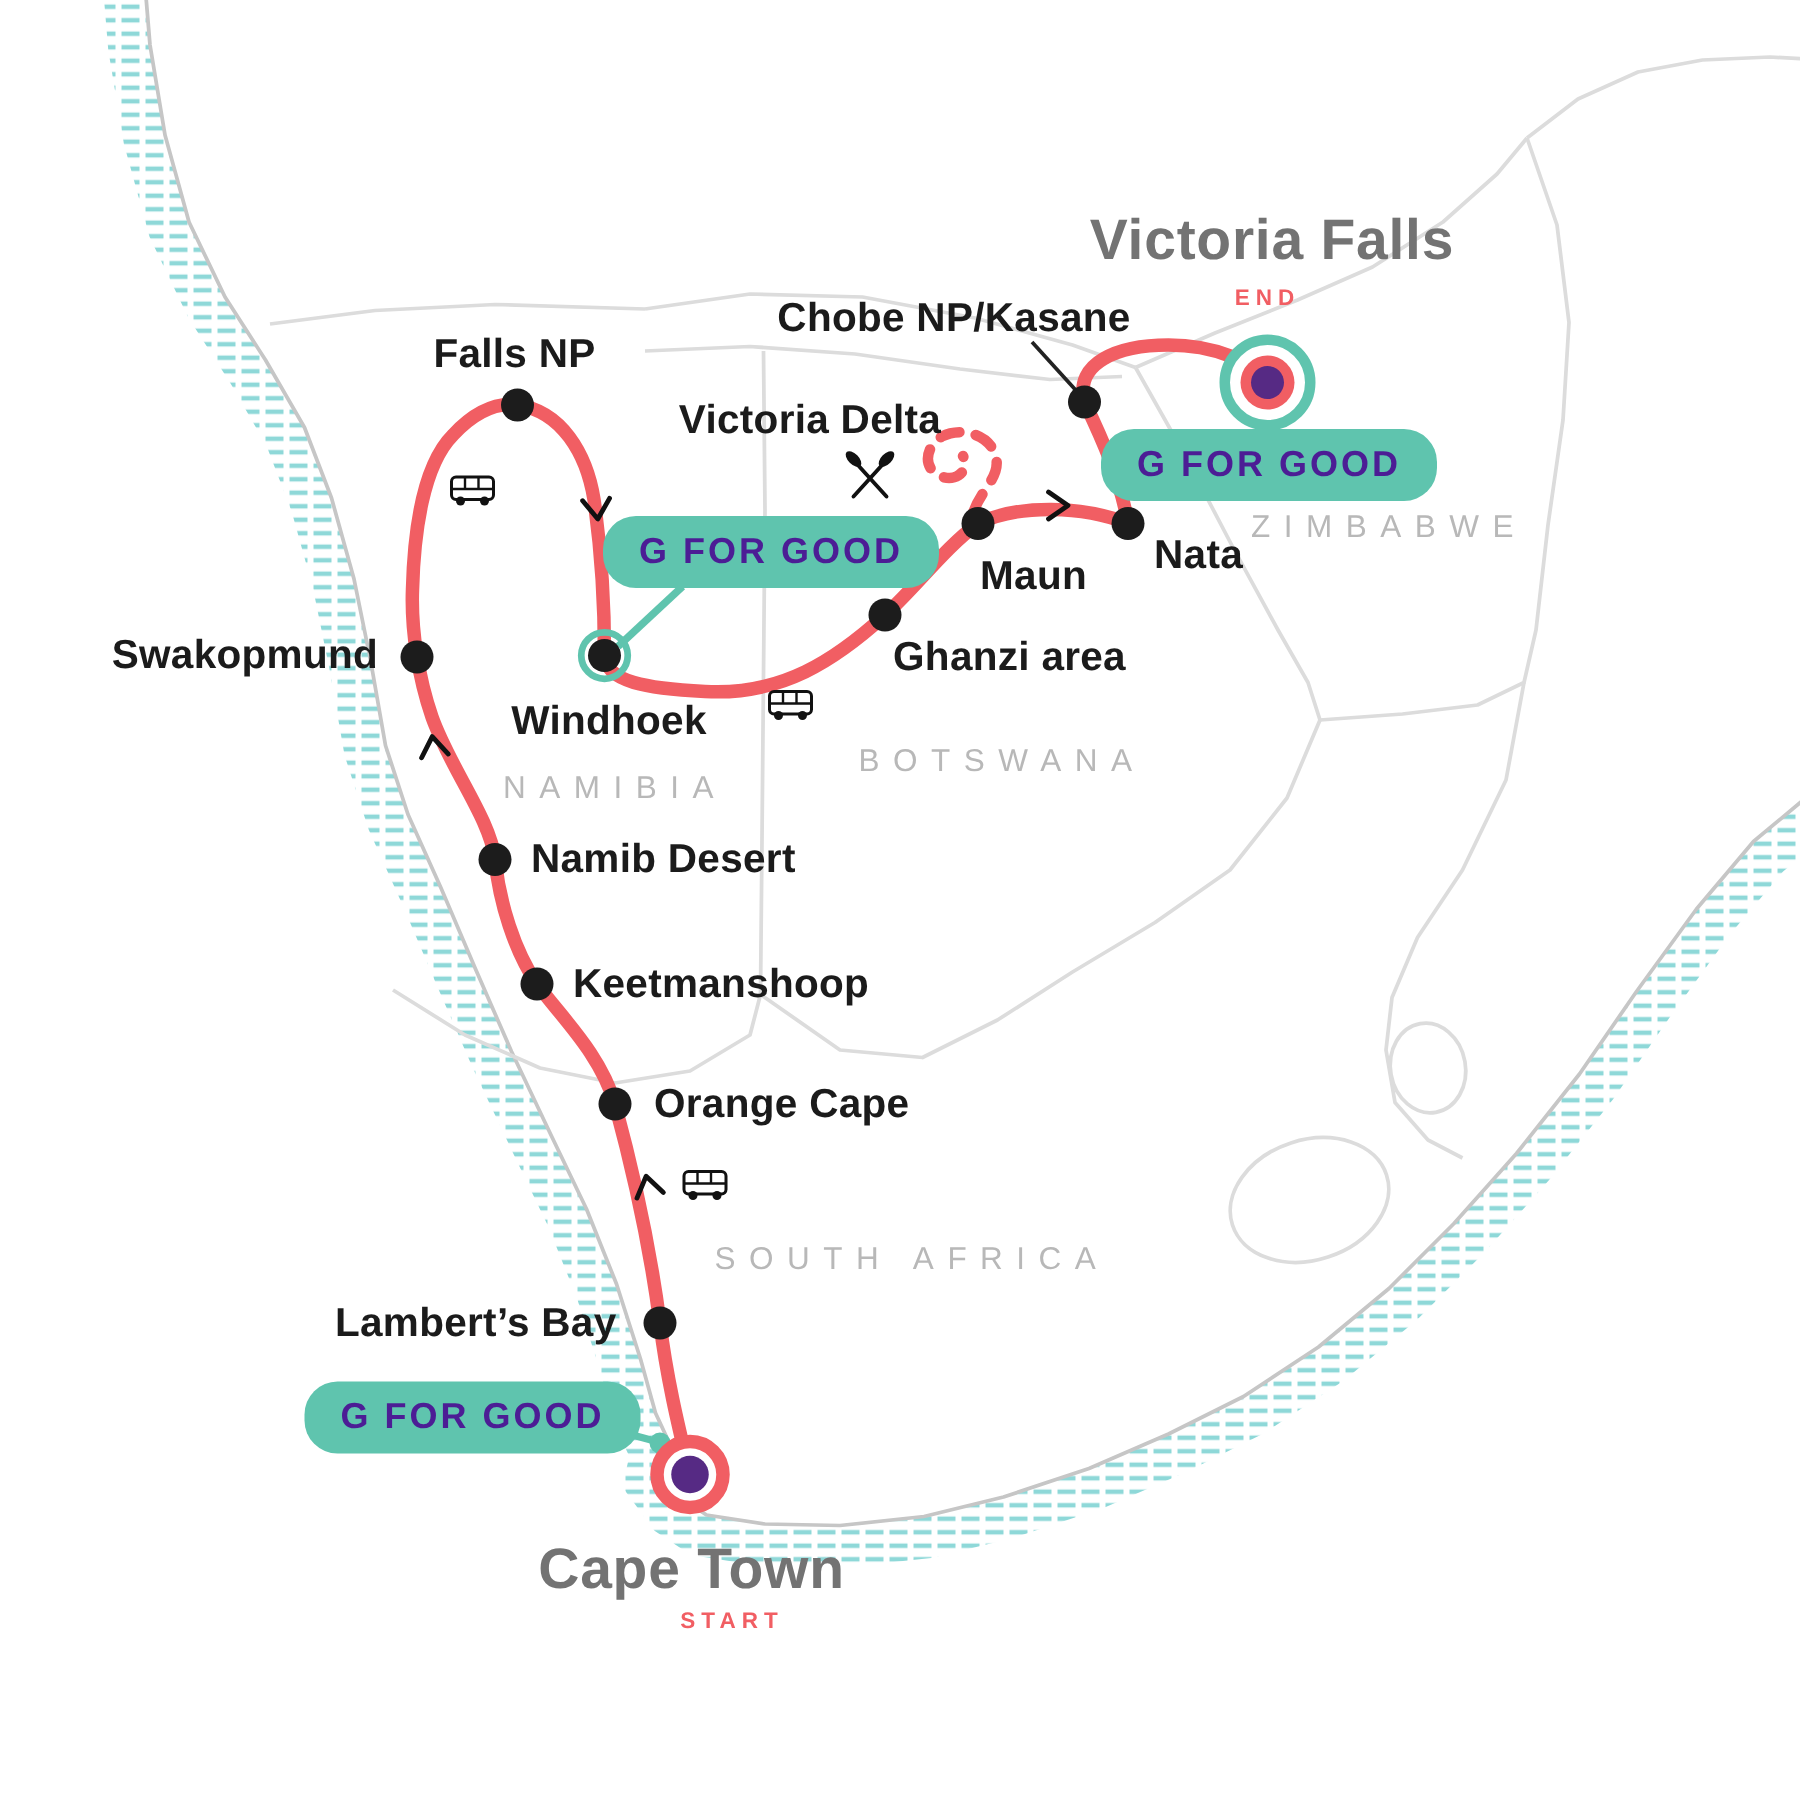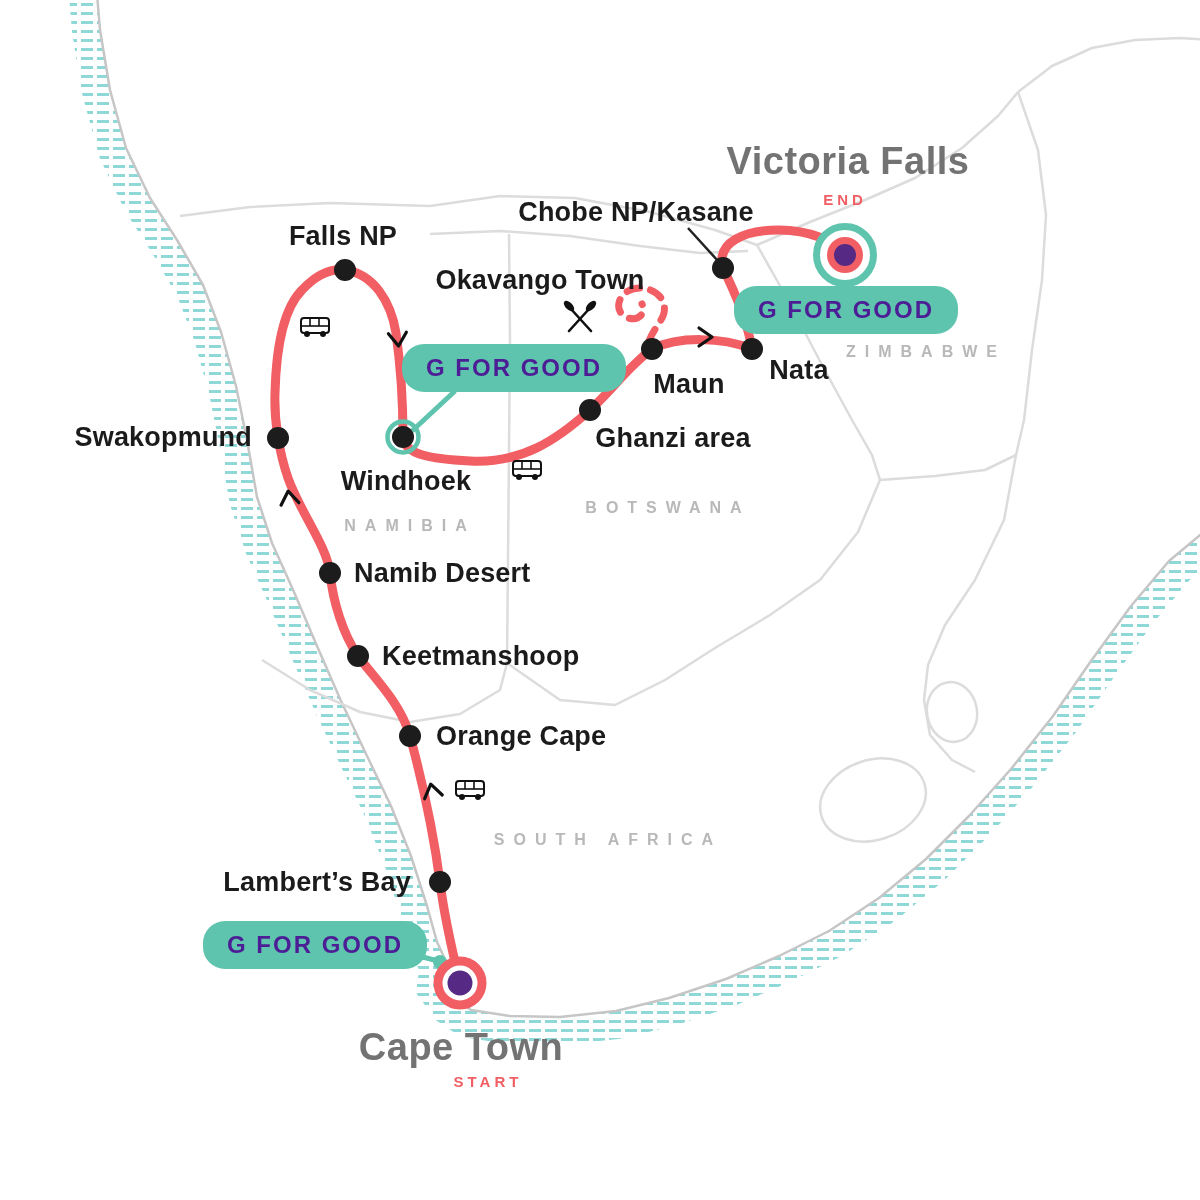--- a/index.html
+++ b/index.html
@@ -11,21 +11,21 @@
   .lbl{
     position:absolute;font-weight:700;font-size:27px;color:#1b1b1b;
     white-space:nowrap;transform:translate(-50%,-50%);letter-spacing:.2px;
   }
   .lbl.anchor-left{transform:translateY(-50%);}
   .lbl.anchor-right{transform:translate(-100%,-50%);}
   .city-title{font-size:38px;font-weight:700;letter-spacing:.5px;color:#737373;}
   .tag{font-size:15px;font-weight:700;color:#f15e63;letter-spacing:4px;}
   .country{
     position:absolute;transform:translate(-50%,-50%);white-space:nowrap;
-    font-size:16px;font-weight:700;color:#b8b8b8;letter-spacing:9px;text-align:center;
+    font-size:21px;font-weight:400;color:#b8b8b8;letter-spacing:9px;text-align:center;
   }
   .badge{
     position:absolute;transform:translate(-50%,-50%);
     background:#5fc4ae;color:#4c1d95;font-weight:800;font-size:24px;
     letter-spacing:2px;padding:10px 24px;border-radius:22px;white-space:nowrap;
   }
 </style>
 </head>
 <body>
 
@@ -167,21 +167,21 @@
 
     <div class="lbl" style="left:343px;top:236px">Falls NP</div>
     <div class="lbl anchor-right" style="left:252px;top:437px">Swakopmund</div>
     <div class="lbl" style="left:406px;top:481px">Windhoek</div>
     <div class="lbl anchor-left" style="left:354px;top:573px">Namib Desert</div>
     <div class="lbl anchor-left" style="left:382px;top:656px">Keetmanshoop</div>
     <div class="lbl anchor-left" style="left:436px;top:736px">Orange Cape</div>
     <div class="lbl anchor-right" style="left:411px;top:882px">Lambert’s Bay</div>
     <div class="lbl" style="left:673px;top:438px">Ghanzi area</div>
     <div class="lbl" style="left:689px;top:384px">Maun</div>
-    <div class="lbl" style="left:540px;top:280px">Okavango Town</div>
+    <div class="lbl" style="left:540px;top:280px">Victoria Delta</div>
     <div class="lbl" style="left:799px;top:370px">Nata</div>
     <div class="lbl" style="left:636px;top:212px">Chobe NP/Kasane</div>
 
     <div class="lbl city-title" style="left:848px;top:161px">Victoria Falls</div>
     <div class="lbl tag" style="left:845px;top:199px">END</div>
 
     <div class="lbl city-title" style="left:461px;top:1047px">Cape Town</div>
     <div class="lbl tag" style="left:488px;top:1081px">START</div>
 
     <div class="badge" style="left:514px;top:368px">G FOR GOOD</div>

